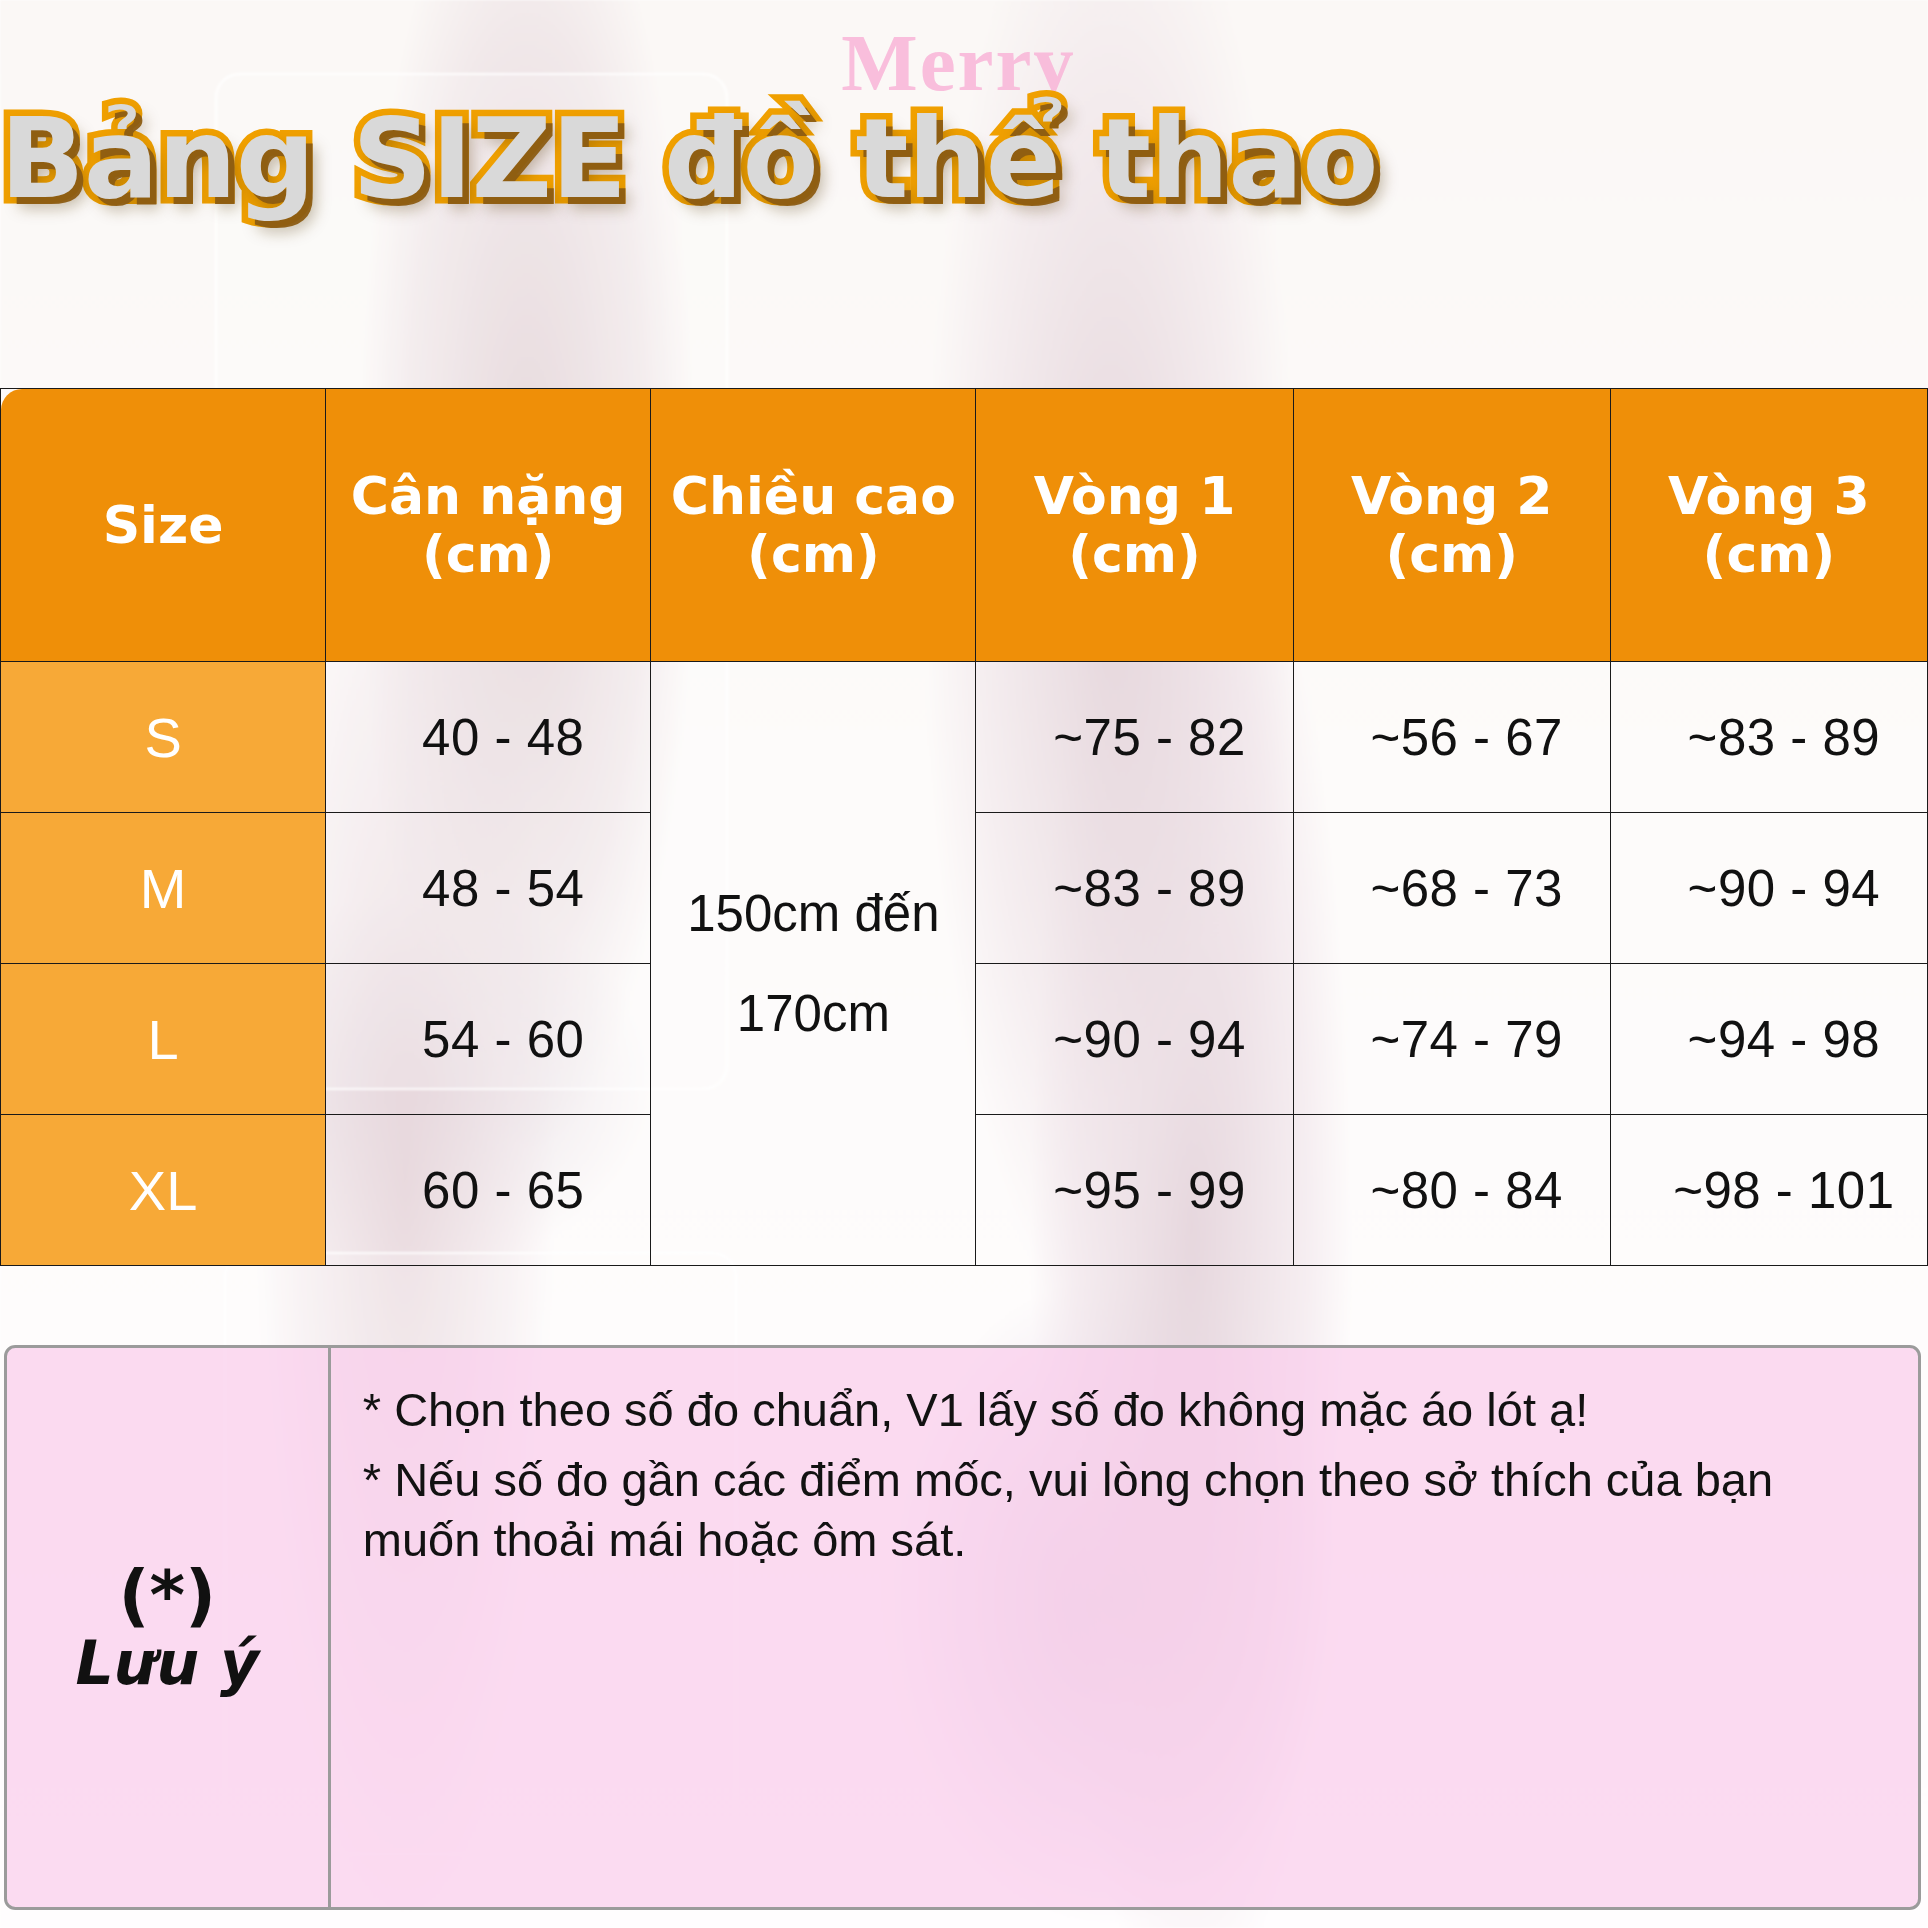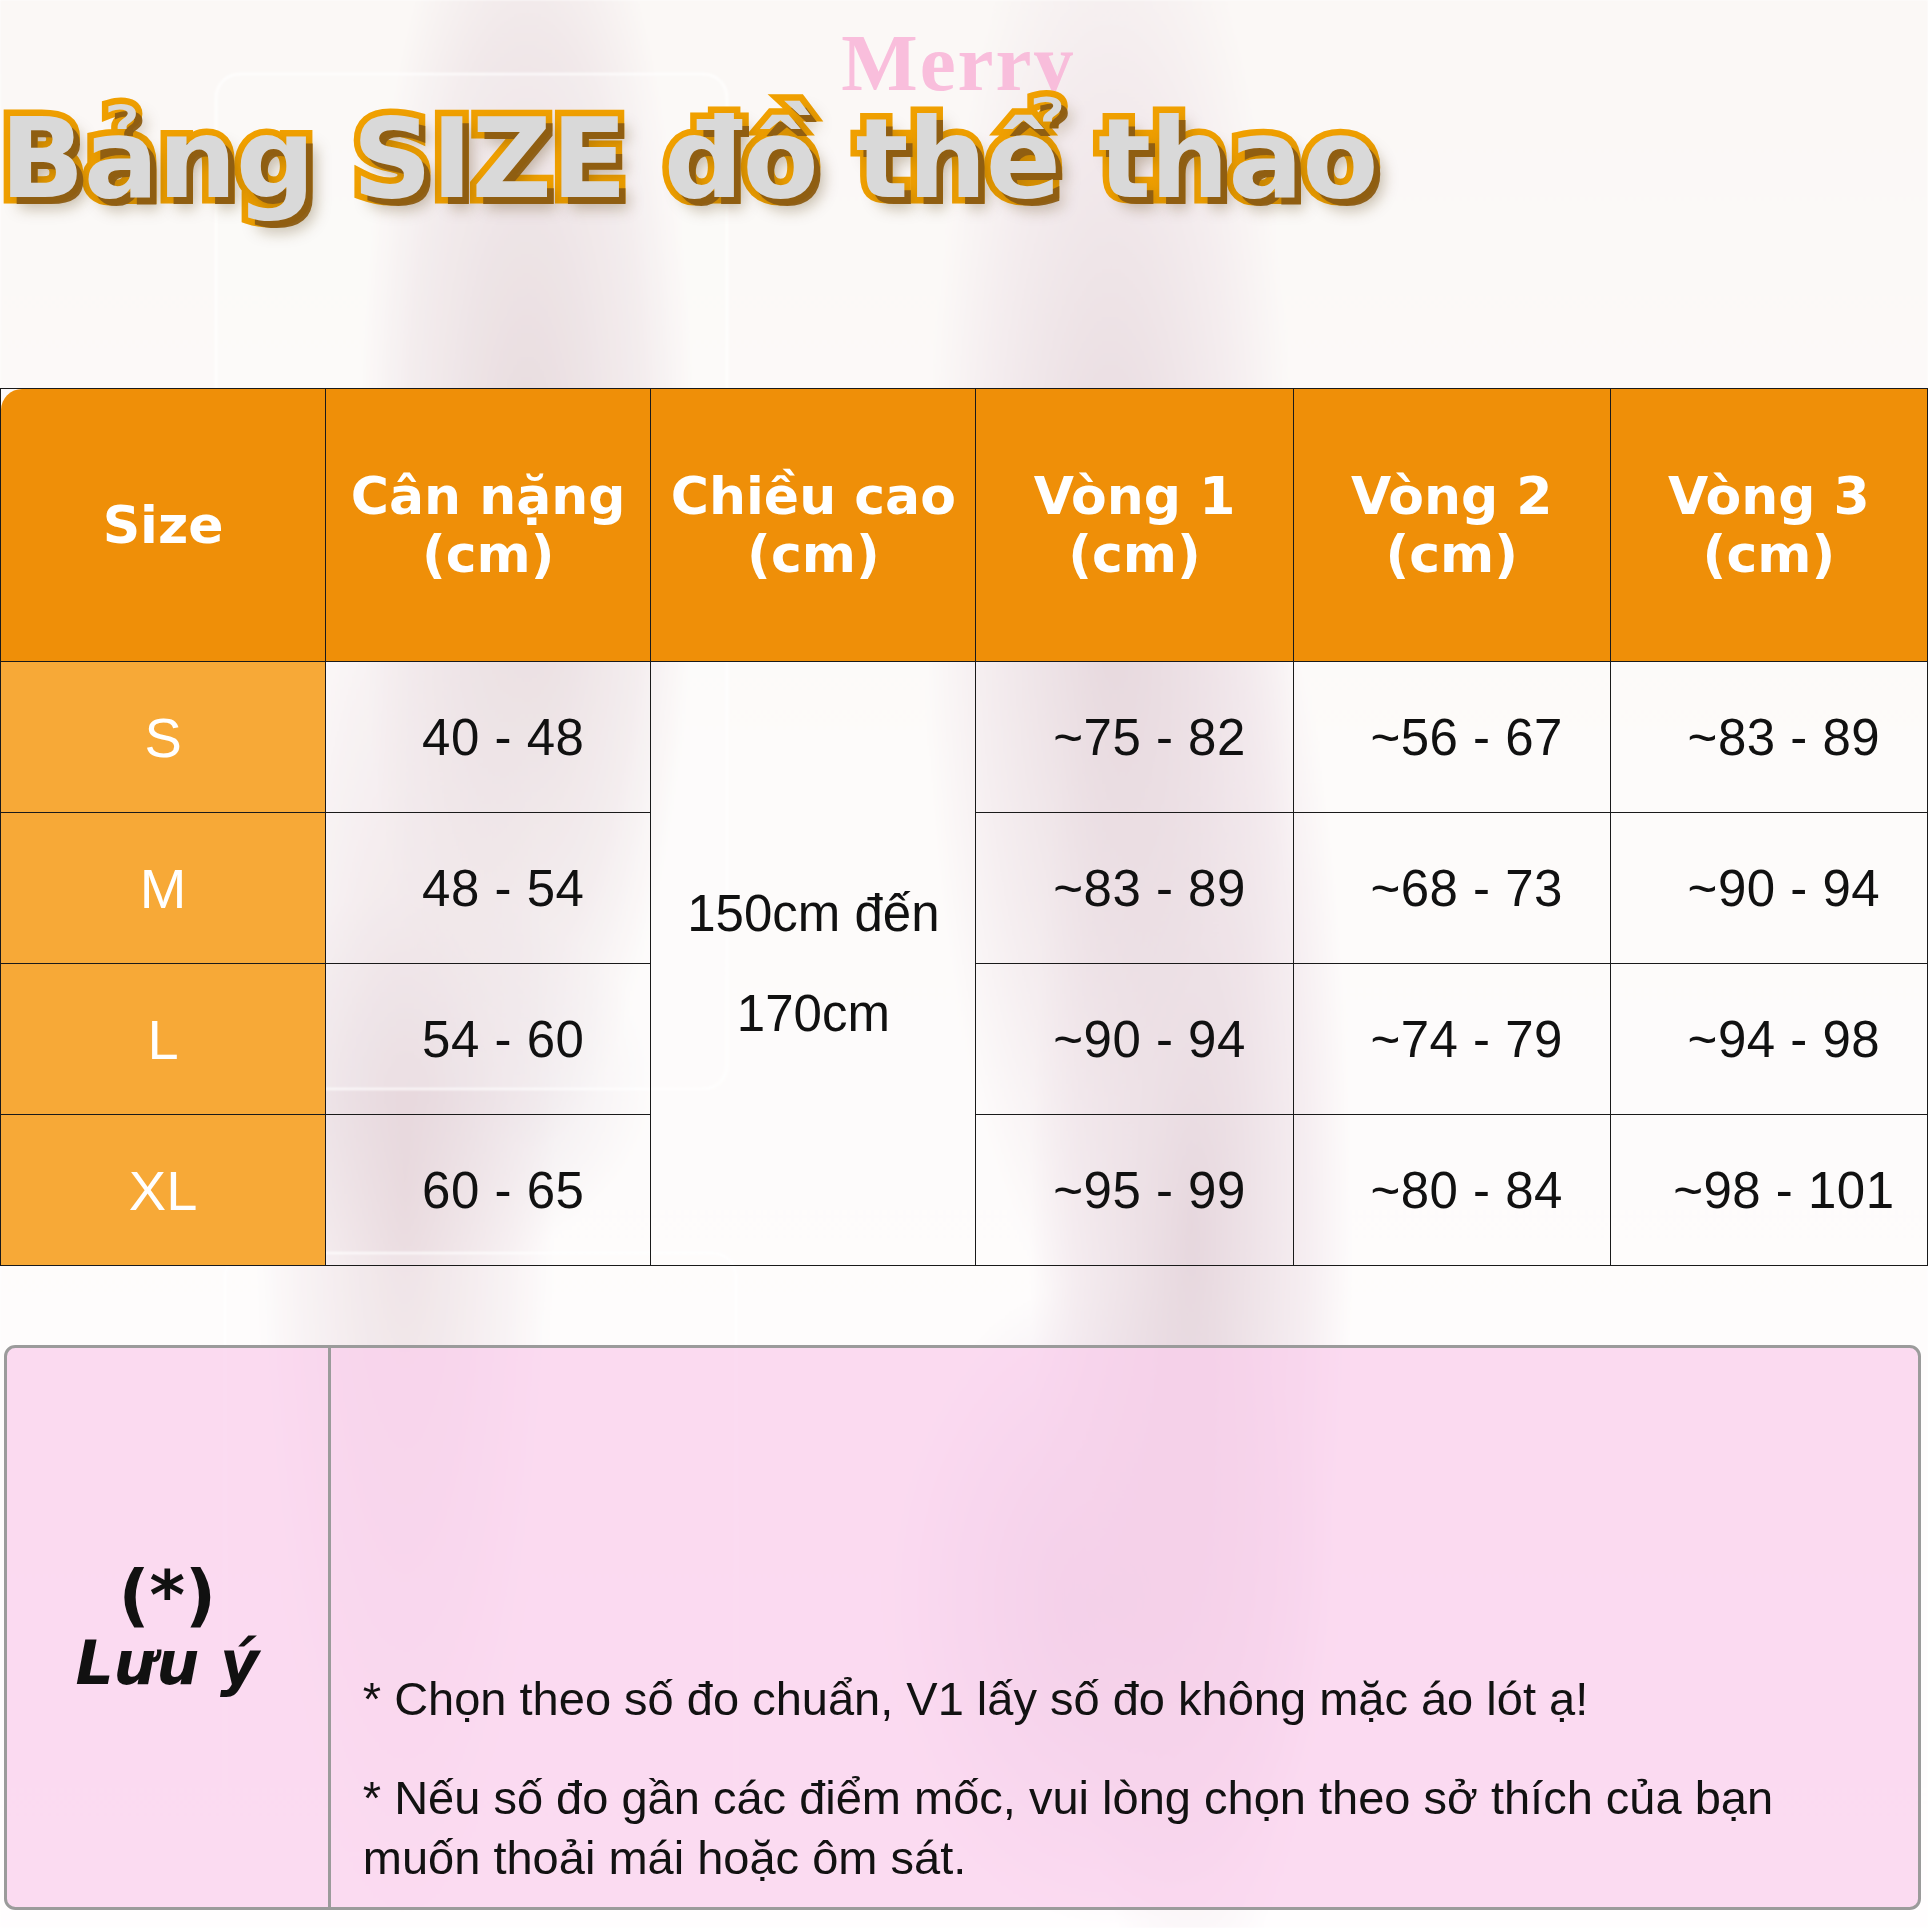--- a/index.html
+++ b/index.html
@@ -120,22 +120,22 @@
     display:flex; flex-direction:column;
     align-items:center; justify-content:center;
     gap:3.8px;
     color:#111; font-weight:900;
     font-family:"DejaVu Sans", sans-serif;
   }
   #notes-star { font-size:68px; line-height:1; }
   #notes-luuy { font-size:60px; line-height:1;font-style:italic; }
   #notes-body {
     flex:1; padding:32px 38px 19px 32px;
-    display:flex; flex-direction:column; justify-content:flex-end;
-    gap:39px;
+    display:flex; flex-direction:column; justify-content:flex-start;
+    gap:10px;
   }
   .note-line {
     color:#121212; font-size:47px; line-height:1.28;
     font-family:"Liberation Sans", sans-serif;
   }
   .note-line.italic { font-style:italic; }
 </style>
 </head>
 <body>
 

